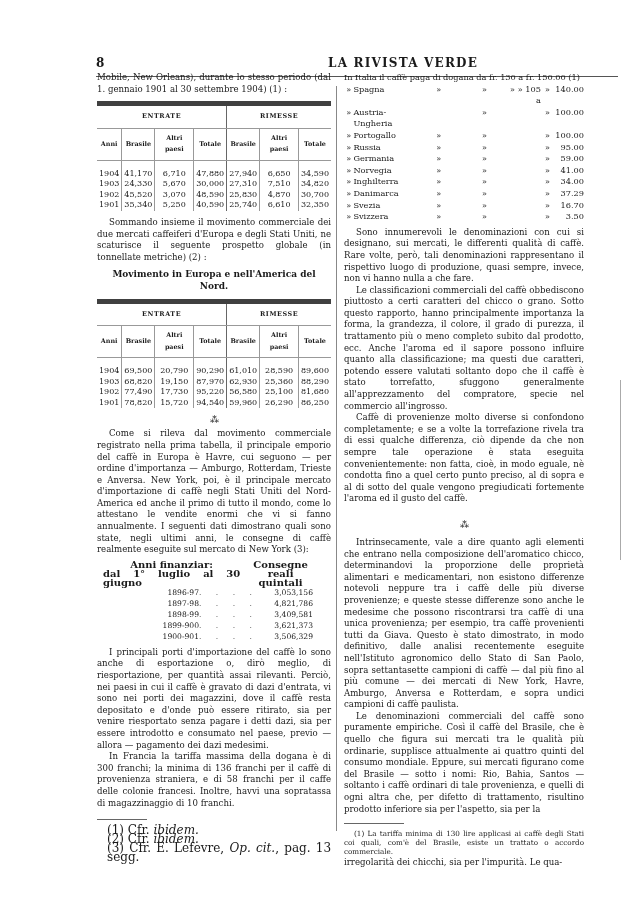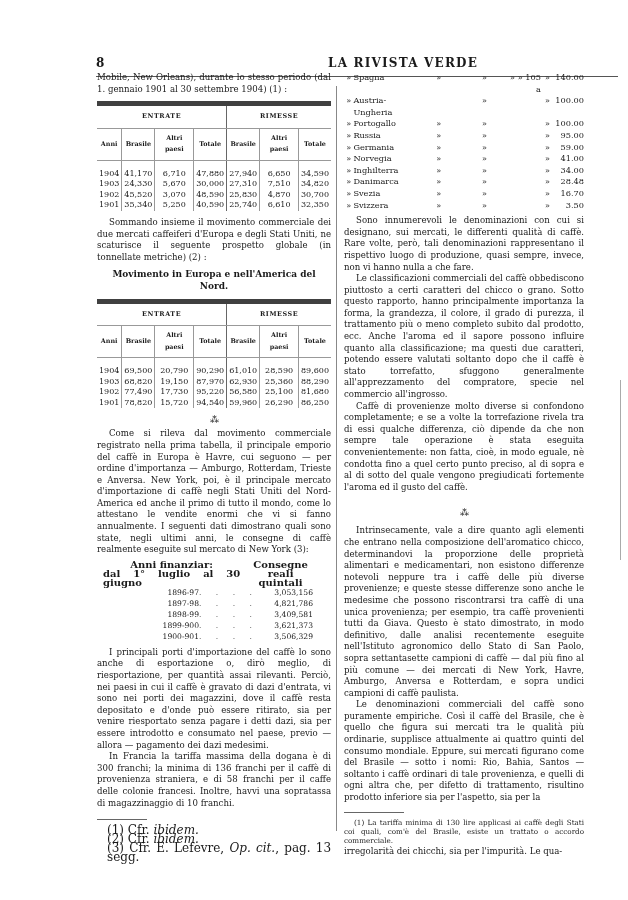--- a/index.html
+++ b/index.html
@@ -230,20 +230,21 @@
     <div class="fnrule"></div>
     <div id="fnL">
         <div class="fn"><span>(1) </span><span>Cfr. </span><span class="ital">ibidem.</span></div>
         <div class="fn"><span>(2) </span><span>Cfr. </span><span class="ital">ibidem.</span></div>
         <div class="fn"><span>(3) </span><span>Cfr. E. Lefevre, </span><span class="ital">Op. cit.</span><span>, pag. 13 segg.</span></div>
       </div>
   </div>
 
   <div class="col colR">
     <div class="tariff">
+      <div class="t0">In Italia il caffè paga di dogana da fr. 130 a fr. 150.00 (1)</div>
       <div id="tariffrows">
           <div class="trow">
             <span class="q">»</span>
             <span class="c">Spagna</span>
             <span class="m1">»</span>
             <span class="m2">»</span>
             <span class="mid">» » 105 a</span>
             <span class="q2">»</span>
             <span class="val">140.00</span>
           </div>
@@ -301,21 +302,21 @@
             <span class="q2">»</span>
             <span class="val">34.00</span>
           </div>
           <div class="trow">
             <span class="q">»</span>
             <span class="c">Danimarca</span>
             <span class="m1">»</span>
             <span class="m2">»</span>
             <span class="mid"></span>
             <span class="q2">»</span>
-            <span class="val">28.48</span>
+            <span class="val">37.29</span>
           </div>
           <div class="trow">
             <span class="q">»</span>
             <span class="c">Svezia</span>
             <span class="m1">»</span>
             <span class="m2">»</span>
             <span class="mid"></span>
             <span class="q2">»</span>
             <span class="val">16.70</span>
           </div>

